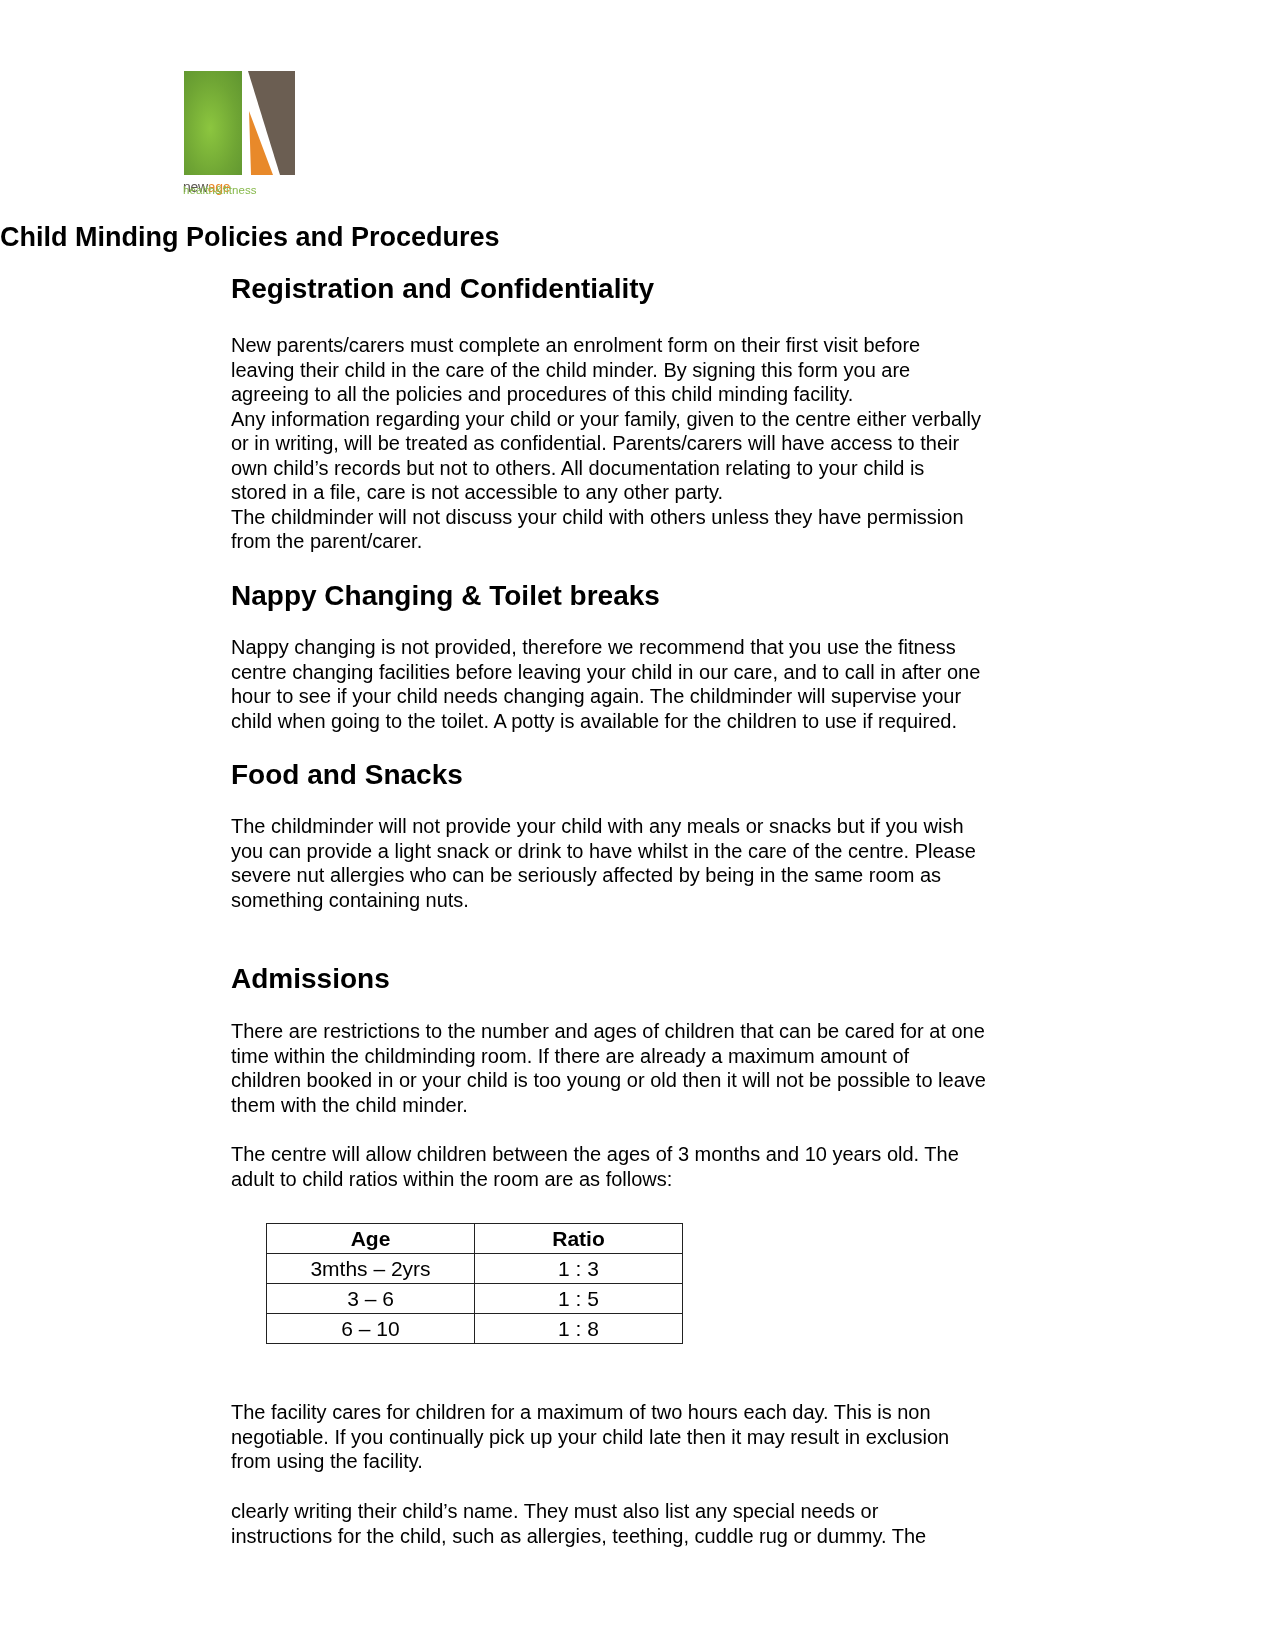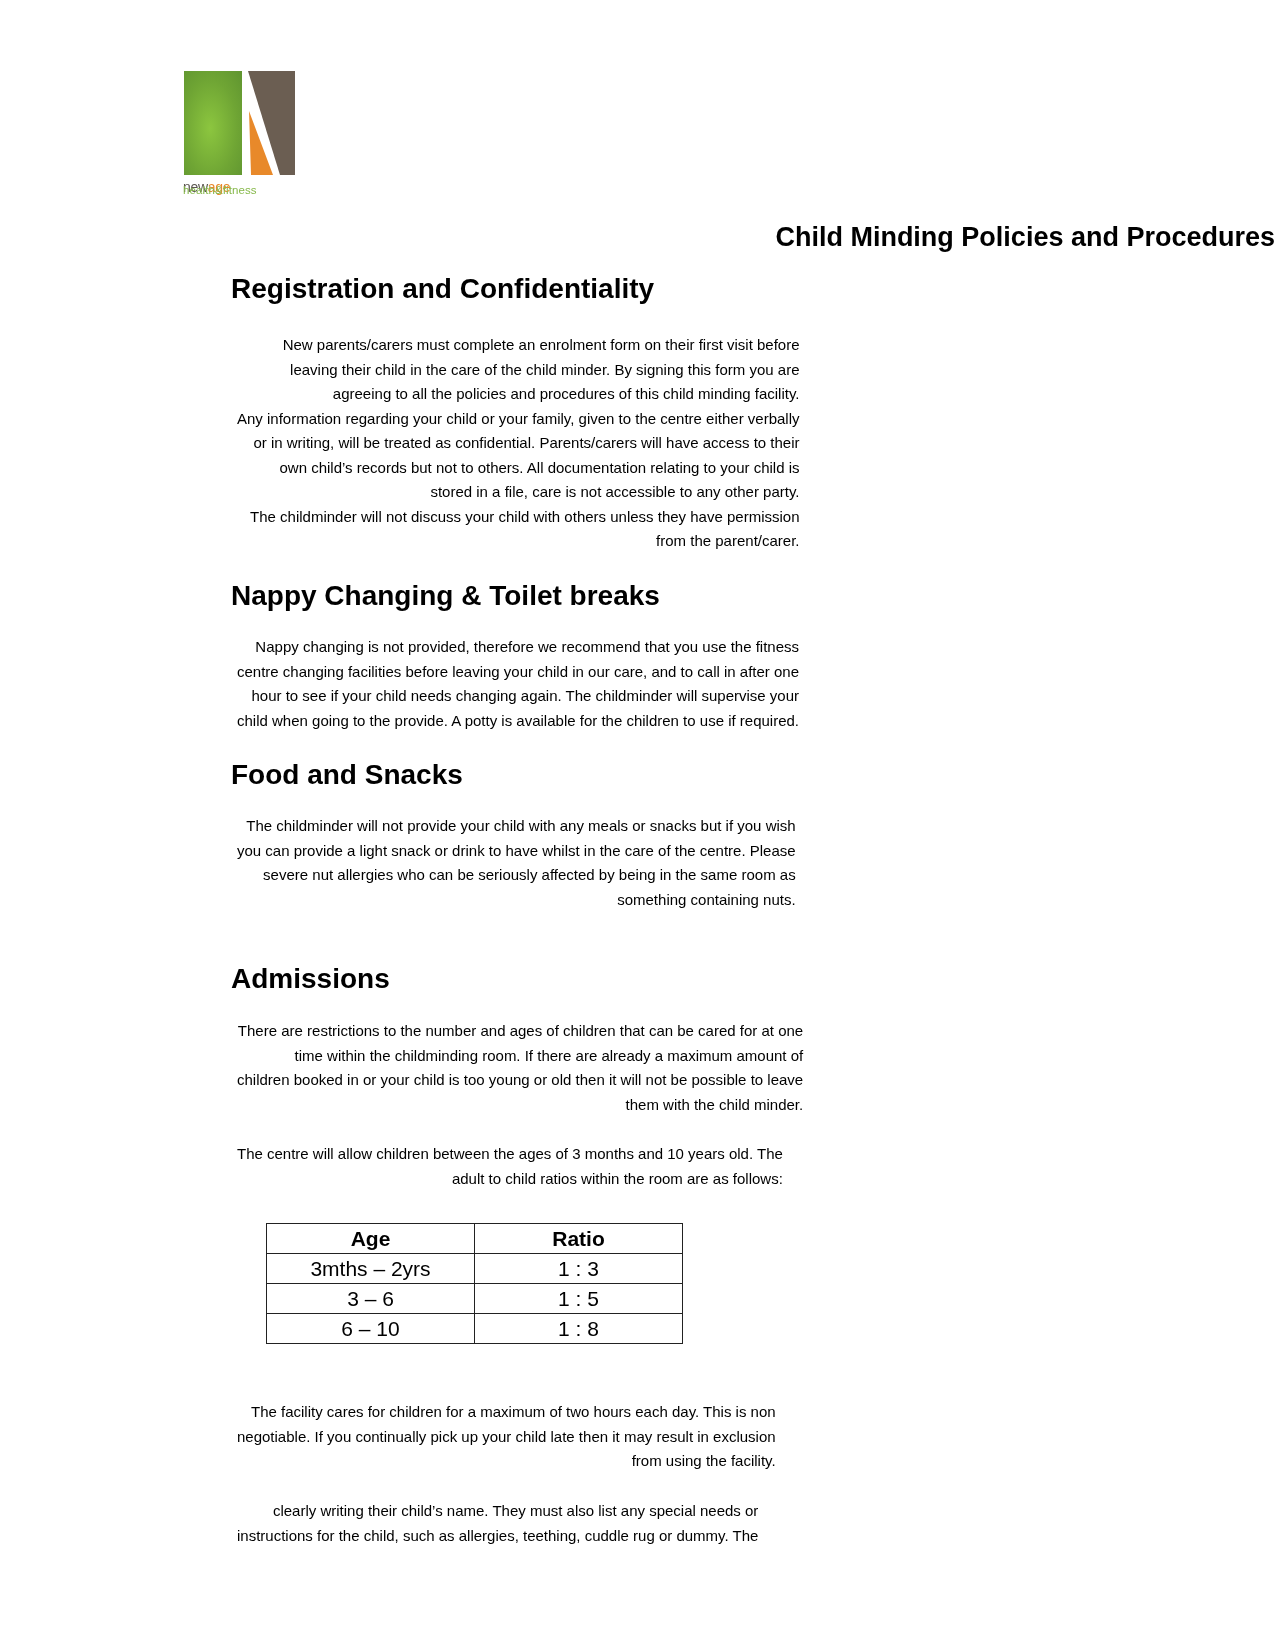--- a/index.html
+++ b/index.html
@@ -8,24 +8,24 @@
   .logo { position: absolute; left: 183px; top: 71px; width: 112px; height: 140px; }
   .logo .green { position: absolute; left: 1px; top: 0; width: 58px; height: 104px;
                  background: radial-gradient(ellipse at 45% 55%, #8cc63f 0%, #6fa534 60%, #5f9430 100%); }
   .logo .brown { position: absolute; left: 0; top: 0; width: 112px; height: 104px; }
   .logo .wordmark { position: absolute; left: 0; top: 109px; font-size: 14px; line-height: 14px;
                     letter-spacing: -0.3px; white-space: nowrap; }
   .logo .wm-new { color: #5b5650; }
   .logo .wm-age { color: #e8892a; }
   .logo .tagline { position: absolute; left: 0; top: 114px; font-size: 11.5px; line-height: 11px;
                    color: #86b84a; white-space: nowrap; letter-spacing: 0.1px; }
-  .title { position: absolute; left: 0; width: 1275px; top: 221px; text-align: right;
+  .title { position: absolute; left: 0; width: 1275px; top: 221px; text-align: left;
            font-size: 27px; font-weight: bold; line-height: 32px; }
   .h2 { position: absolute; left: 231px; font-size: 28px; font-weight: bold; line-height: 26px; white-space: nowrap; }
-  .para { position: absolute; left: 237px; font-size: 15px; line-height: 24.5px; text-align: right; }
+  .para { position: absolute; left: 231px; font-size: 20px; line-height: 24.5px; }
   .para .ln { display: block; white-space: nowrap; height: 24.5px; }
   table.ratio { position: absolute; left: 266px; top: 1223px; border-collapse: collapse; }
   table.ratio th, table.ratio td { border: 1.5px solid #222; width: 207px; height: 29px; padding: 0;
                                     text-align: center; font-size: 21px; line-height: 29px; }
   table.ratio th { font-weight: bold; }
 </style>
 </head>
 <body>
 
 <div class="logo">
@@ -51,21 +51,21 @@
   <span class="ln">stored in a file, care is not accessible to any other party.</span>
   <span class="ln">The childminder will not discuss your child with others unless they have permission</span>
   <span class="ln">from the parent/carer.</span>
 </div>
 
 <div class="h2" style="top:583px">Nappy Changing &amp; Toilet breaks</div>
 <div class="para" style="top:635px">
   <span class="ln">Nappy changing is not provided, therefore we recommend that you use the fitness</span>
   <span class="ln">centre changing facilities before leaving your child in our care, and to call in after one</span>
   <span class="ln">hour to see if your child needs changing again.  The childminder will supervise your</span>
-  <span class="ln">child when going to the provide. A potty is available for the children to use if required.</span>
+  <span class="ln">child when going to the toilet. A potty is available for the children to use if required.</span>
 </div>
 
 <div class="h2" style="top:762px">Food and Snacks</div>
 <div class="para" style="top:814px">
   <span class="ln">The childminder will not provide your child with any meals or snacks but if you wish</span>
   <span class="ln">you can provide a light snack or drink to have whilst in the care of the centre.  Please</span>
   <span class="ln">severe nut allergies who can be seriously affected by being in the same room as</span>
   <span class="ln">something containing nuts.</span>
 </div>
 

